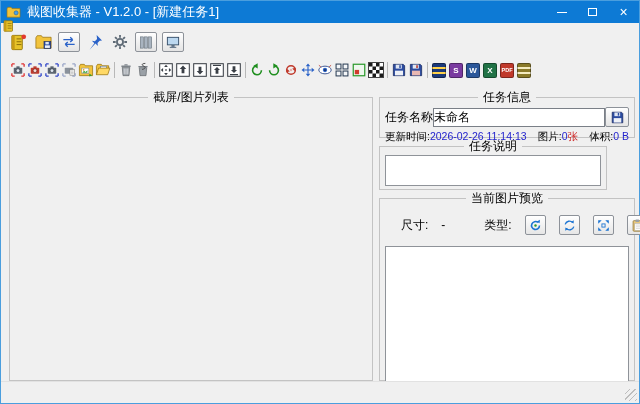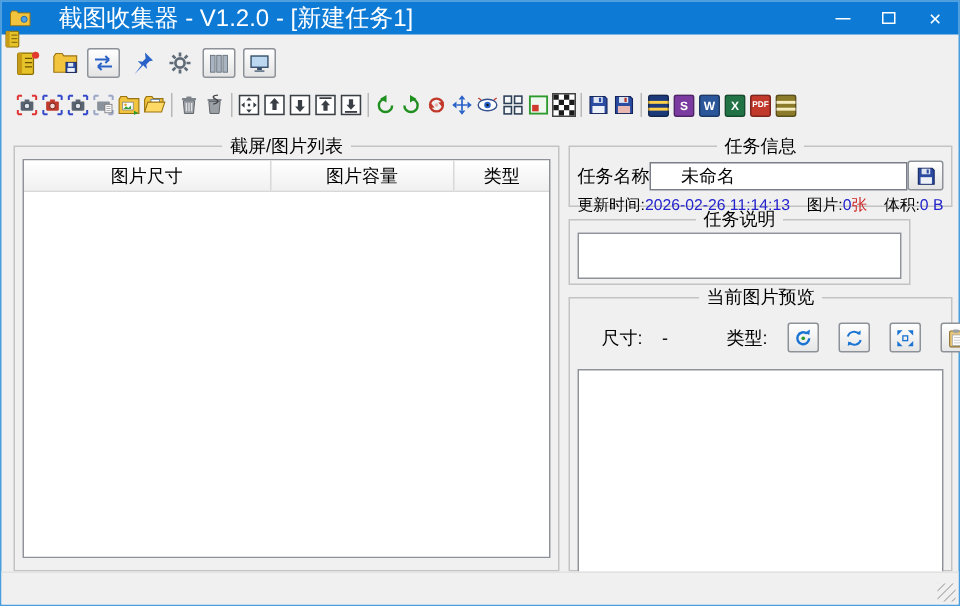--- a/index.html
+++ b/index.html
@@ -3,21 +3,21 @@
 <meta charset="utf-8">
 <style>
   html,body{margin:0;padding:0}
   body{width:640px;height:404px;overflow:hidden;background:#f0f0f0;
        font-family:"Liberation Sans","DejaVu Sans",sans-serif;font-size:12px;color:#000;position:relative}
   .win{position:absolute;inset:0;border:1px solid #4a9ede;box-sizing:border-box;background:#f0f0f0}
 
   
   .titlebar{position:absolute;left:0;top:0;right:0;height:22px;background:#0d7ad5;display:flex;align-items:center;color:#fff}
   .tb-icon{margin-left:5px;display:flex}
-  .tb-title{margin-left:18px;font-size:16px;white-space:nowrap}
+  .tb-title{margin-left:6px;font-size:13px;white-space:nowrap}
   .tb-btns{margin-left:auto;display:flex;height:100%}
   .tb-btn{width:31px;height:100%;display:flex;align-items:center;justify-content:center;color:#fff;cursor:default}
   .tb-min i{display:block;width:10px;height:1px;background:#fff}
   .tb-max i{display:block;width:9px;height:8px;border:1px solid #fff;box-sizing:border-box}
   .tb-close{font-size:14px;line-height:14px}
 
   .stray{position:absolute;left:2px;top:19px;display:flex}
 
   
   .toolbar1{position:absolute;left:7px;top:29px;height:24px;display:flex;align-items:center;gap:5px}
@@ -38,21 +38,21 @@
   #listPanel{left:8px;top:88px;width:364px;height:292px}
   .listbox{border:1px solid #8f9399;background:#fff;height:266px;display:flex;flex-direction:column;box-sizing:border-box}
   .lhead{display:flex;height:20px;background:linear-gradient(#ffffff,#f0f0f0);border-bottom:1px solid #d8d8d8;flex:none}
   .lh{display:flex;align-items:center;justify-content:center;border-right:1px solid #d8d8d8;box-sizing:border-box}
   .lh1{width:47%}.lh2{width:35%}.lh3{width:18%;border-right:none}
   .lbody{flex:1;background:#fff}
 
   #taskInfo{left:378px;top:88px;width:256px;height:49px}
   .row1{display:flex;align-items:center;gap:0;margin-top:1px}
   .lbl{white-space:nowrap}
-  .nameInput{flex:1;height:17px;border:1px solid #7a7f87;font-size:12px;padding:0 20px;font-family:inherit;min-width:0}
+  .nameInput{flex:1;height:17px;border:1px solid #7a7f87;font-size:12px;padding:0 0;font-family:inherit;min-width:0}
   .saveBtn{width:24px;height:20px;border:1px solid #8d9299;background:linear-gradient(#ffffff,#e4e4e4);display:flex;align-items:center;justify-content:center;border-radius:2px;box-sizing:border-box;flex:none}
   .row2{display:flex;align-items:center;margin-top:3px;font-size:10.5px;white-space:nowrap;justify-content:space-between}
   .blue{color:#2323cd}
   .red{color:#cd2323}
 
   #taskDesc{left:378px;top:137px;width:228px;height:52px}
   .descBox{border:1px solid #8f9399;background:#fff;height:31px;width:100%;box-sizing:border-box;font:inherit;resize:none;padding:2px;display:block}
 
   #previewPanel{left:378px;top:189px;width:256px;height:191px}
   .pctrl{display:flex;align-items:center;margin-top:1px;gap:13px}
@@ -346,28 +346,20 @@
     <span class="t2">
       <span class="xt pdf" style="background-color:#c0392b">PDF</span>
     </span>
     <span class="t2">
       <span class="xt stripesO" style="background-color:#8a7a2a"></span>
     </span>
   </div>
 
   <fieldset id="listPanel">
     <legend>截屏/图片列表</legend>
-    <div class="listbox">
-      <div class="lhead">
-        <span class="lh lh1">图片尺寸</span>
-        <span class="lh lh2">图片容量</span>
-        <span class="lh lh3">类型</span>
-      </div>
-      <div class="lbody"></div>
-    </div>
   </fieldset>
 
   <fieldset id="taskInfo">
     <legend>任务信息</legend>
     <div class="row1">
       <span class="lbl">任务名称</span>
       <input class="nameInput" type="text" value="未命名" style="">
       <span class="saveBtn">
         <svg width="15" height="15" viewBox="0 0 17 17">
             <path d="M2.5 2.5h10.5l1.5 1.5v10.5h-12z" fill="#2b4ba0" stroke="#15255c" stroke-width="0.8"></path>

